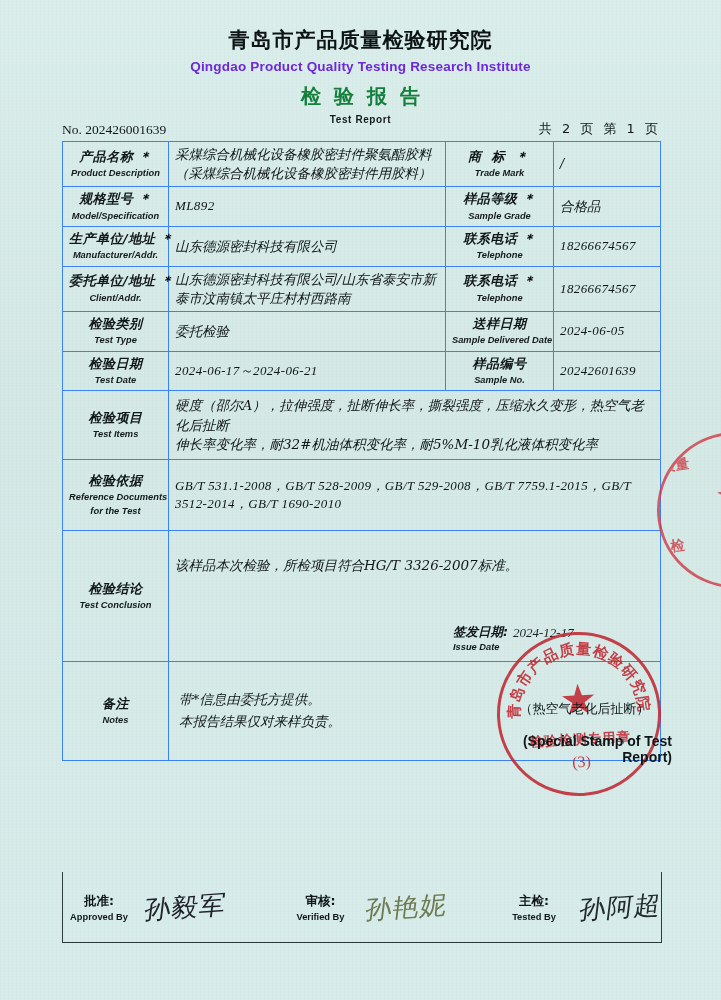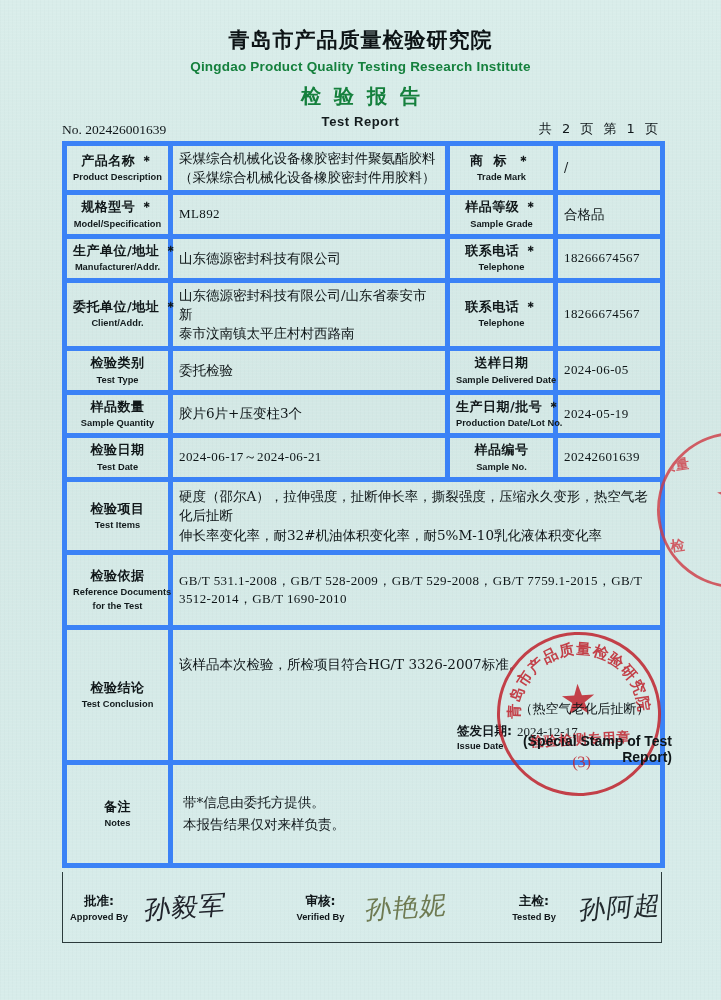--- a/index.html
+++ b/index.html
@@ -26,52 +26,53 @@
   .sheet{position:absolute;inset:0;}
 
   
   .hdr{position:absolute;left:0;right:0;top:26px;text-align:center;}
   .hdr .cn-title{
     font-family:"DejaVu Sans", sans-serif;
     font-weight:bold;font-size:21px;letter-spacing:1px;color:#0d1416;
   }
   .hdr .en-title{
     font-family:"Liberation Sans", sans-serif;
-    font-weight:bold;font-size:13.5px;letter-spacing:.2px;margin-top:5px;color:#15803d;
+    font-weight:bold;font-size:13.5px;letter-spacing:.2px;margin-top:5px;color:#6d28d9;
   }
   .hdr .cn-report{
     font-family:"DejaVu Sans", sans-serif;
     font-weight:bold;font-size:20px;letter-spacing:13px;margin-top:9px;color:#15803d;
     text-indent:13px;
   }
   .hdr .en-report{
     font-family:"Liberation Sans", sans-serif;
-    font-weight:bold;font-size:13px;letter-spacing:.6px;margin-top:4px;color:#131b1d;
+    font-weight:bold;font-size:10px;letter-spacing:.6px;margin-top:4px;color:#131b1d;
   }
 
   .nobar{
     position:absolute;left:62px;right:60px;top:120px;
     display:flex;justify-content:space-between;align-items:flex-end;
     font-size:13.5px;font-family:"Liberation Serif", serif;
   }
   .nobar .pages{letter-spacing:3px;font-family:"DejaVu Sans", sans-serif;font-size:13px;}
 
   
   table.main{
     position:absolute;left:62px;top:141px;
     width:598px;
     border-collapse:collapse;
     table-layout:fixed;
   }
   table.main td{
-    border:5px solid #3b82f6;
+    border:1px solid #3b82f6;
     padding:3px 6px;
     vertical-align:middle;
     font-size:12.5px;
     line-height:1.42;
+    font-style:italic;
   }
   .lbl{
     text-align:center;
     line-height:1.25;
     padding:4px 2px;
   }
   .lbl .cn{
     font-family:"DejaVu Sans", sans-serif;
     font-size:13px;font-weight:bold;color:#101719;letter-spacing:.5px;
     white-space:nowrap;
@@ -294,32 +295,20 @@
           <div class="en">Test Type</div>
         </td>
         <td class="val cn">委托检验</td>
         <td class="lbl">
           <div class="cn">送样日期</div>
           <div class="en">Sample Delivered Date</div>
         </td>
         <td class="val num">2024-06-05</td>
       </tr>
 
-      <tr>
-        <td class="lbl">
-          <div class="cn">样品数量</div>
-          <div class="en">Sample Quantity</div>
-        </td>
-        <td class="val cn">胶片6片+压变柱3个</td>
-        <td class="lbl">
-          <div class="cn"><span>生产日期/批号</span> <span class="ast">＊</span></div>
-          <div class="en">Production Date/Lot No.</div>
-        </td>
-        <td class="val num">2024-05-19</td>
-      </tr>
 
 
       <tr>
         <td class="lbl">
           <div class="cn">检验日期</div>
           <div class="en">Test Date</div>
         </td>
         <td class="val num">2024-06-17～2024-06-21</td>
         <td class="lbl">
           <div class="cn">样品编号</div>

